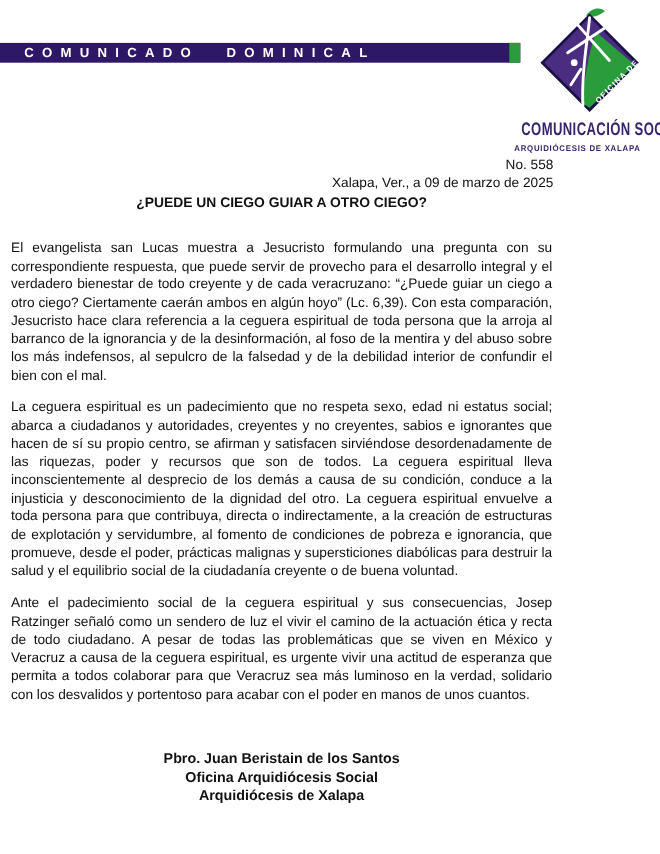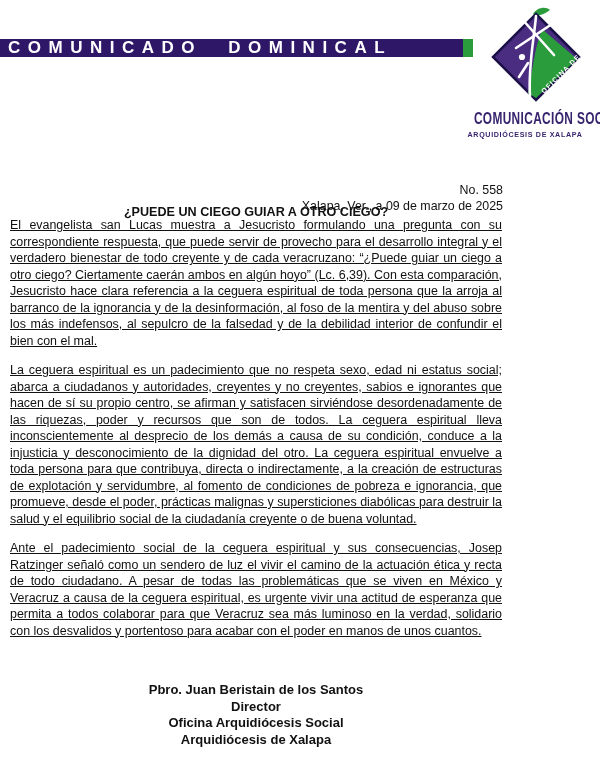--- a/index.html
+++ b/index.html
@@ -13,23 +13,23 @@
   }
 
   
   .banner {
     position: absolute; left: 0; top: 39px;
     width: 473px; height: 18px;
     background: var(--banner-purple, #2f1768);
   }
   .banner-label {
     color: #fff; font-weight: bold;
-    font-size: 17px; line-height: 18px;
+    font-size: 12px; line-height: 18px;
     letter-spacing: 7.5px; word-spacing: 14px;
-    padding-left: 8px; white-space: nowrap;
+    padding-left: 22px; white-space: nowrap;
   }
   .banner-cap {
     position: absolute; right: 0; top: 0;
     width: 10px; height: 18px;
     background: var(--logo-green, #2b9c3c);
   }
 
   
   .logo-diamond { position: absolute; left: 486px; top: 5px; }
   .org-block {
@@ -43,33 +43,33 @@
   }
   .org-sub {
     font-size: 7.5px; font-weight: bold; white-space: nowrap;
     letter-spacing: 0.7px; margin-top: 2px;
     transform: scaleX(0.95); transform-origin: center;
   }
 
   
   .meta {
     position: absolute; top: 142px; right: 97px;
-    text-align: right; font-size: 12.4px; line-height: 16px; margin-top: 40px;
+    text-align: right; font-size: 12.4px; line-height: 16px;
   }
 
   
   .doc-title {
-    position: absolute; top: 205px; left: 10px; width: 492px;
+    position: absolute; top: 177px; left: 10px; width: 492px;
     text-align: center; font-weight: bold; font-size: 12.6px;
   }
   .body-text {
     position: absolute; top: 217px; left: 10px; width: 492px;
     font-size: 12.45px; line-height: 16.5px; text-align: justify;
   }
-  .body-text p { margin: 0 0 13px 0; text-decoration: underline; }
+  .body-text p { margin: 0 0 13px 0; }
 
   .signature {
     position: absolute; top: 682px; left: 10px; width: 492px;
     text-align: center; font-weight: bold;
     font-size: 13px; line-height: 16.6px;
   }
 </style>
 </head>
 <body>
 
@@ -105,16 +105,15 @@
 <div class="doc-title">¿PUEDE UN CIEGO GUIAR A OTRO CIEGO?</div>
 
 <div class="body-text">
   <p>El evangelista san Lucas muestra a Jesucristo formulando una pregunta con su correspondiente respuesta, que puede servir de provecho para el desarrollo integral y el verdadero bienestar de todo creyente y de cada veracruzano: “¿Puede guiar un ciego a otro ciego? Ciertamente caerán ambos en algún hoyo” (Lc. 6,39). Con esta comparación, Jesucristo hace clara referencia a la ceguera espiritual de toda persona que la arroja al barranco de la ignorancia y de la desinformación, al foso de la mentira y del abuso sobre los más indefensos, al sepulcro de la falsedad y de la debilidad interior de confundir el bien con el mal.</p>
   <p>La ceguera espiritual es un padecimiento que no respeta sexo, edad ni estatus social; abarca a ciudadanos y autoridades, creyentes y no creyentes, sabios e ignorantes que hacen de sí su propio centro, se afirman y satisfacen sirviéndose desordenadamente de las riquezas, poder y recursos que son de todos. La ceguera espiritual lleva inconscientemente al desprecio de los demás a causa de su condición, conduce a la injusticia y desconocimiento de la dignidad del otro. La ceguera espiritual envuelve a toda persona para que contribuya, directa o indirectamente, a la creación de estructuras de explotación y servidumbre, al fomento de condiciones de pobreza e ignorancia, que promueve, desde el poder, prácticas malignas y supersticiones diabólicas para destruir la salud y el equilibrio social de la ciudadanía creyente o de buena voluntad.</p>
   <p>Ante el padecimiento social de la ceguera espiritual y sus consecuencias, Josep Ratzinger señaló como un sendero de luz el vivir el camino de la actuación ética y recta de todo ciudadano. A pesar de todas las problemáticas que se viven en México y Veracruz a causa de la ceguera espiritual, es urgente vivir una actitud de esperanza que permita a todos colaborar para que Veracruz sea más luminoso en la verdad, solidario con los desvalidos y portentoso para acabar con el poder en manos de unos cuantos.</p>
 </div>
 
 <div class="signature">
   <div>Pbro. Juan Beristain de los Santos</div>
-  <div>Director</div>
   <div>Oficina Arquidiócesis Social</div>
   <div>Arquidiócesis de Xalapa</div>
 </div>
 
 </body></html>

